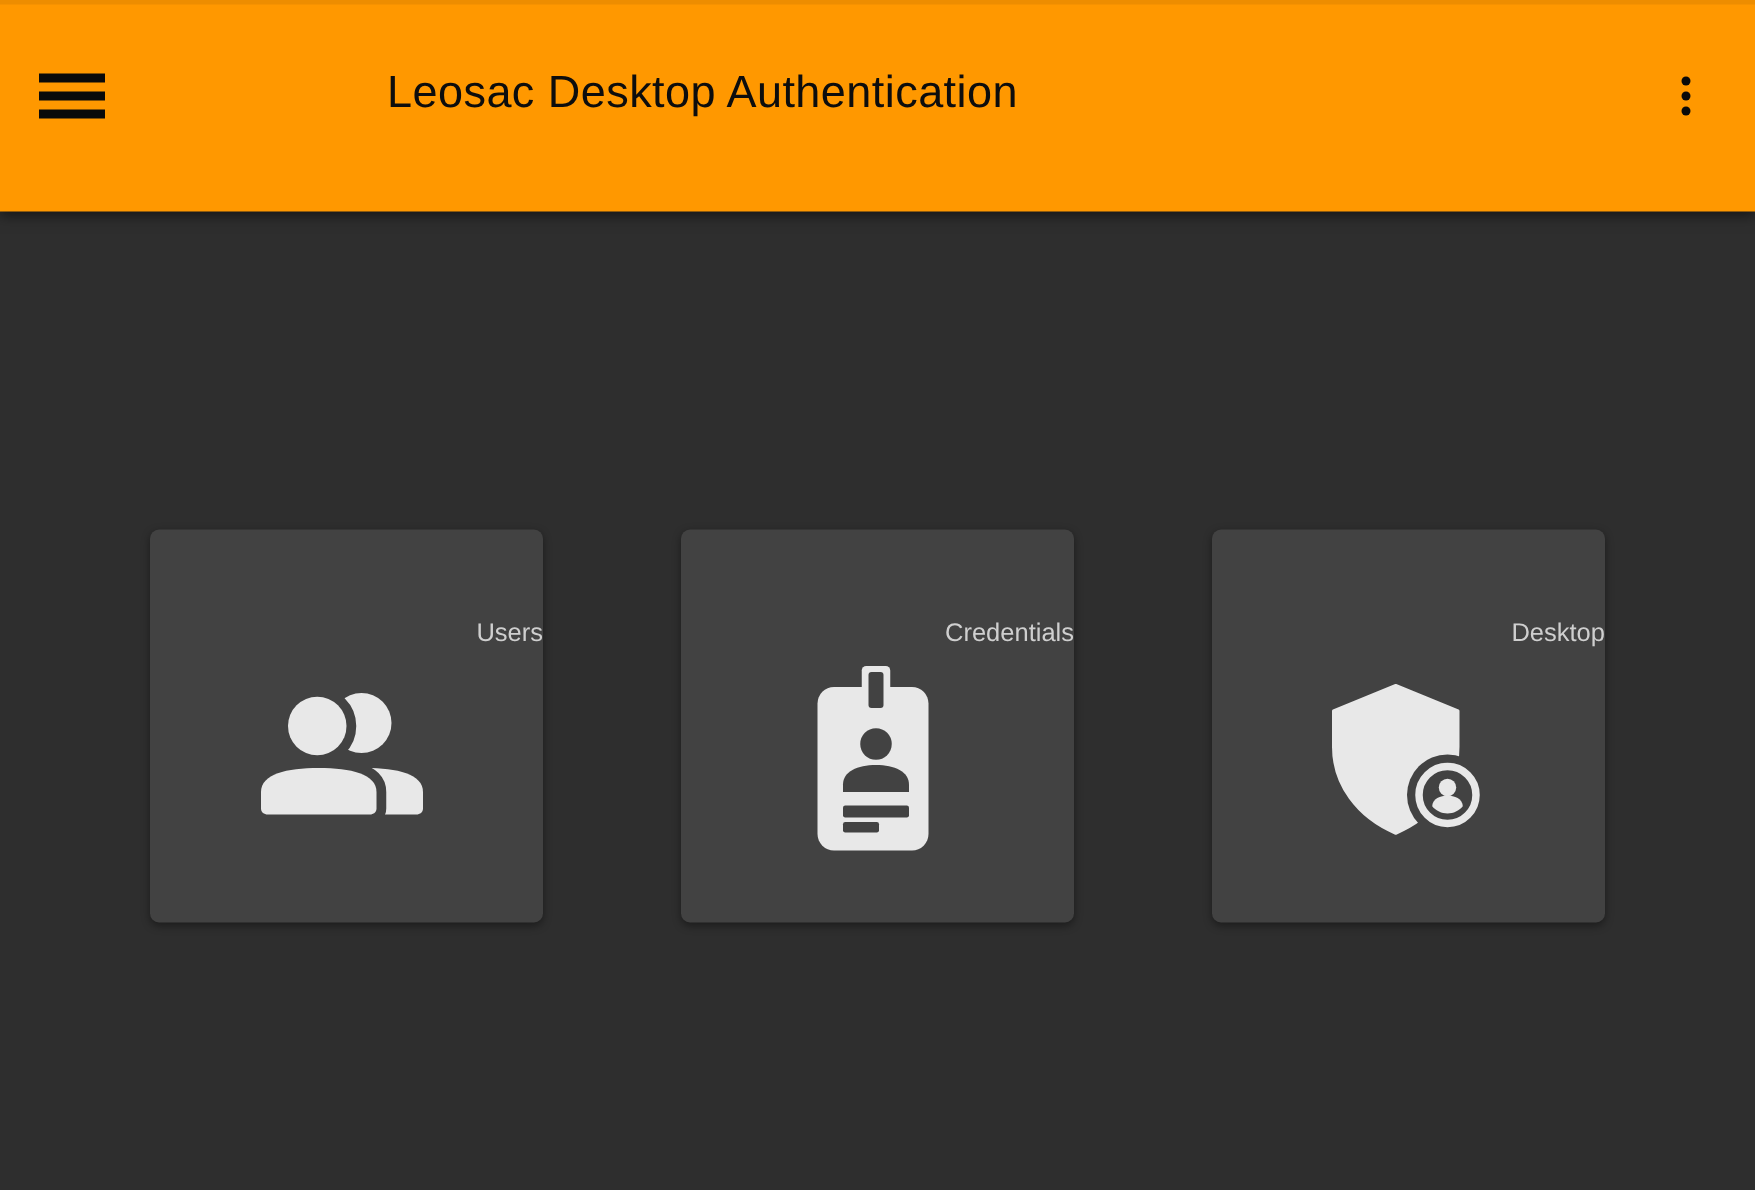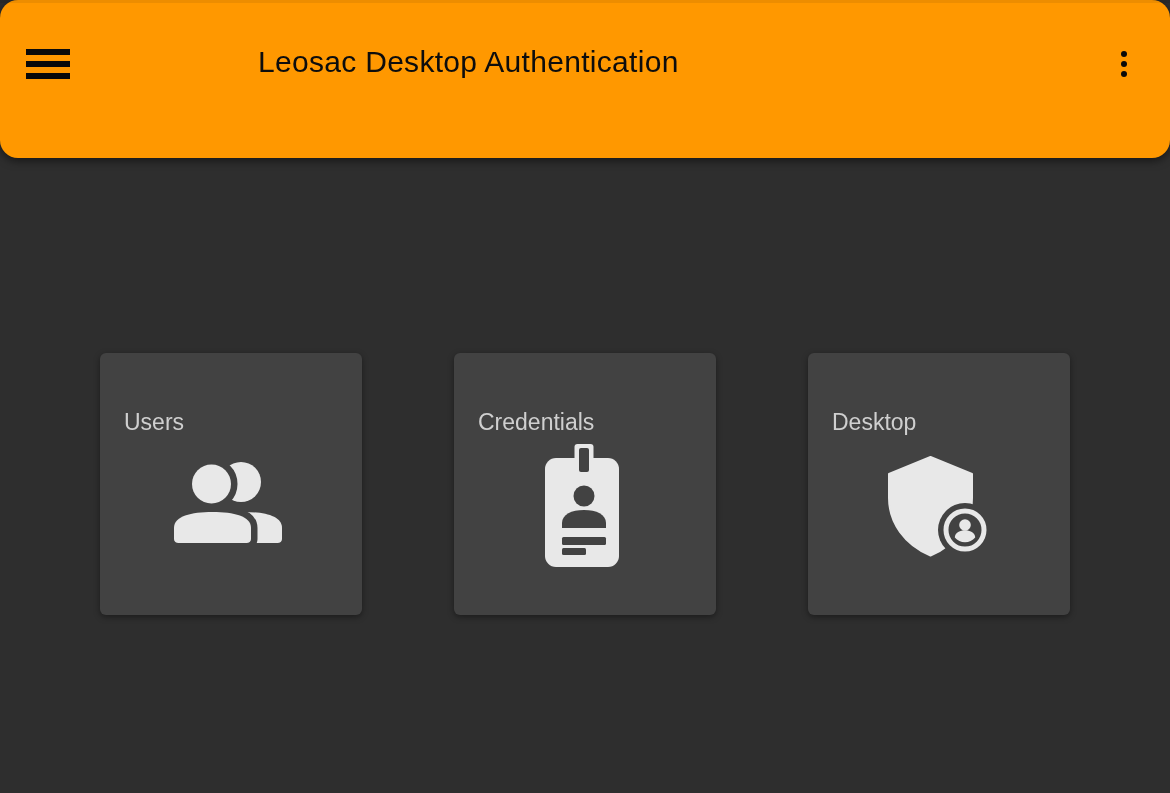--- a/index.html
+++ b/index.html
@@ -3,22 +3,22 @@
 <meta charset="utf-8">
 <style>
   html,body{margin:0;padding:0;background:#1b1b1b;}
   .screen{
     position:relative;width:1170px;height:793px;overflow:hidden;
     background:#2e2e2e;font-family:"Liberation Sans",sans-serif;
     -webkit-font-smoothing:antialiased;
   }
   
   .appbar{
-    position:absolute;top:0;left:0;width:100%;height:158px;
-    background:#ff9800;box-shadow:0 3px 8px rgba(0,0,0,0.5);border-radius:18px;
+    position:absolute;top:0;left:0;width:100%;height:141px;
+    background:#ff9800;box-shadow:0 3px 8px rgba(0,0,0,0.5);
   }
   .appbar::before{
     content:"";position:absolute;top:0;left:0;right:0;height:3px;
     background:rgba(0,0,0,0.07);
   }
   .hamburger{
     position:absolute;left:26px;top:49px;width:44px;height:30px;
     display:flex;flex-direction:column;justify-content:space-between;
     background:none;border:0;padding:0;cursor:pointer;
   }
@@ -37,22 +37,22 @@
   
   .cards{
     position:absolute;top:353px;left:100px;width:970px;
     display:flex;gap:92px;
   }
   .card{
     position:relative;width:262px;height:262px;background:#424242;
     border-radius:6px;box-shadow:0 2px 6px rgba(0,0,0,0.4);cursor:pointer;
   }
   .card-label{
-    position:absolute;top:57px;left:0;width:100%;text-align:left;
-    font-size:23px;line-height:24px;color:#cfcfcf;margin-left:24px;
+    position:absolute;top:57px;left:0;width:100%;text-align:right;
+    font-size:17px;line-height:24px;color:#cfcfcf;
   }
   .card-icon{position:absolute;}
   .icon-users{left:71px;top:107px;}
   .icon-badge{left:86px;top:89px;}
   .icon-shield{left:80px;top:102px;}
 </style>
 </head>
 <body>
 
 <div class="screen">

